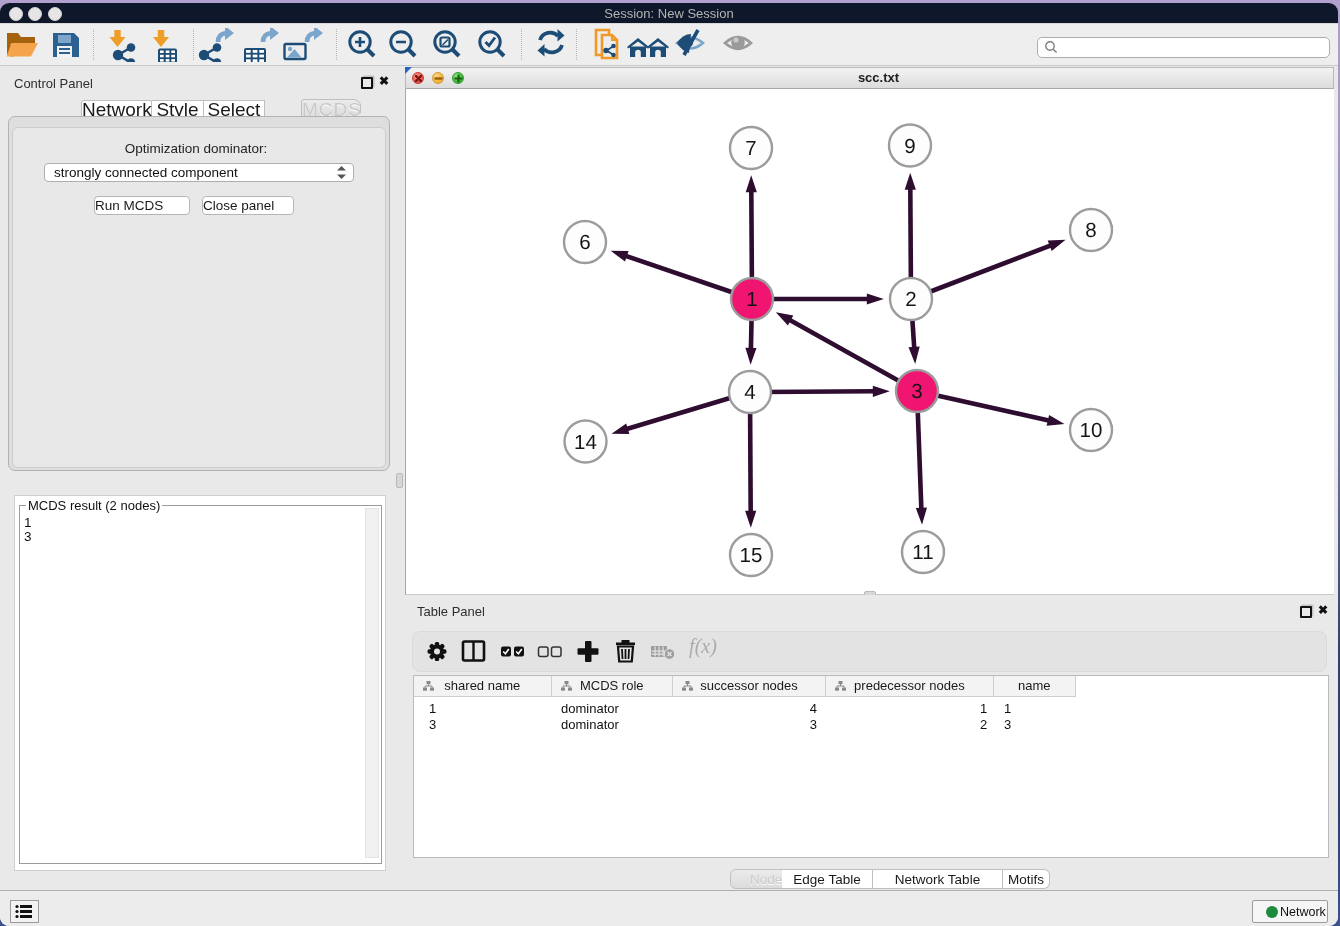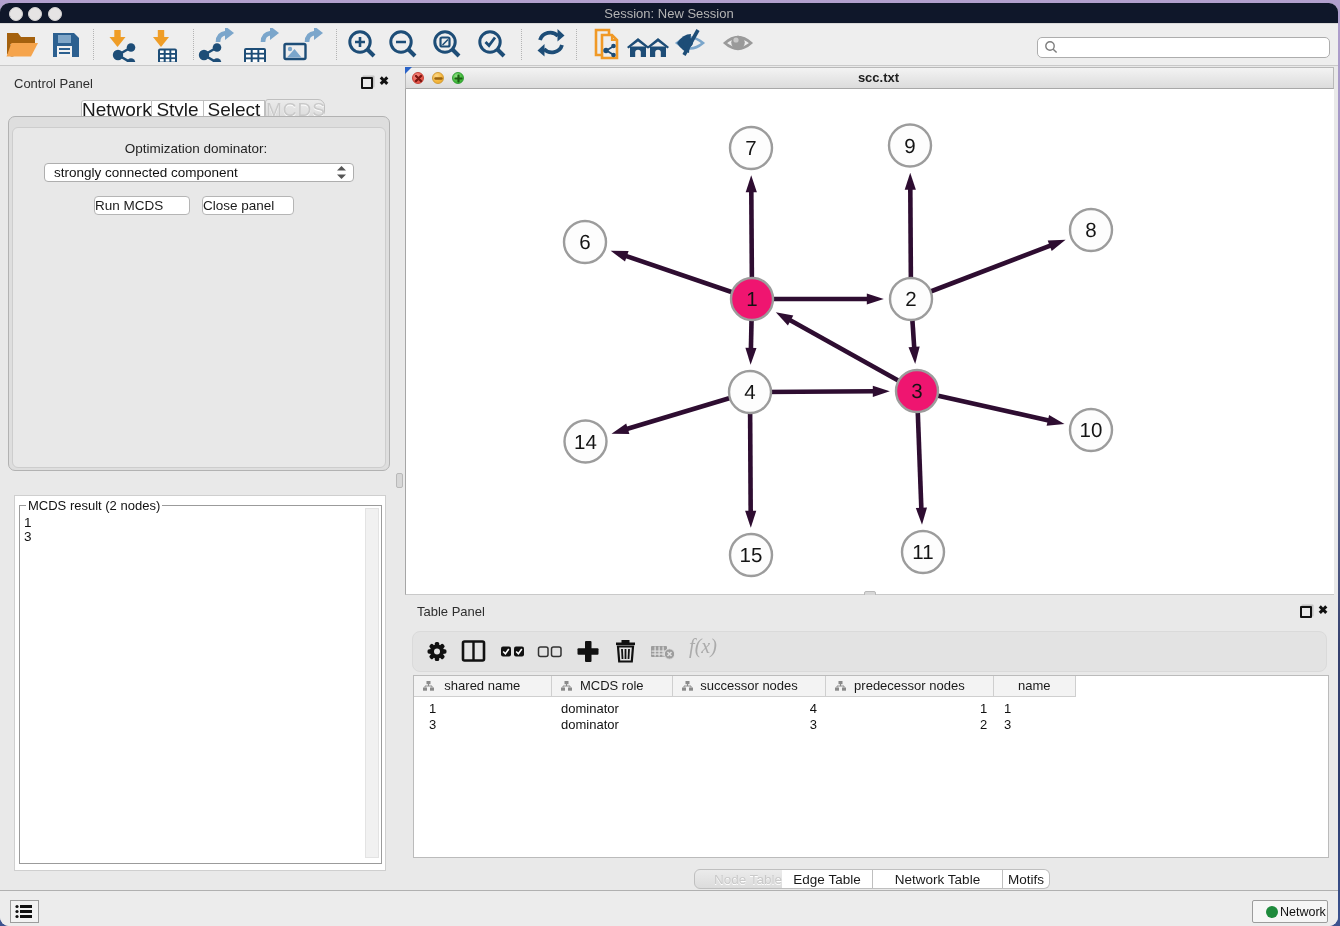--- a/index.html
+++ b/index.html
@@ -13,21 +13,21 @@
 
 #toolbar{position:absolute;left:0;top:21px;width:100%;height:41px;background:#eeeeee;border-bottom:1px solid #c9c9c9;}
 .tsep{position:absolute;top:5px;height:31px;width:0;border-left:1px dotted #b4b4b4;}
 .ticon{position:absolute;top:0;}
 
 #cpanel{position:absolute;left:0;top:63px;width:392px;height:827px;background:#e9e9e9;}
 .phead{font-size:13px;color:#2e2e2e;}
 .flicon{position:absolute;width:8px;height:8px;border:2px solid #111;border-radius:1px;box-shadow:1.5px -1.5px 0 #c2c2c2;}
 .xicon{position:absolute;font-size:12px;color:#111;font-weight:bold;}
 .tab{position:absolute;top:0;height:17px;background:#ffffff;border:1px solid #bfbfbf;border-left:none;font-size:19px;color:#1a1a1a;text-align:center;line-height:17px;box-sizing:border-box;}
-.seltab{background:linear-gradient(#ebebeb,#dcdcdc);color:#c9c9c9;text-shadow:0 1px 0 #fff;}
+.seltab{background:linear-gradient(#ebebeb,#dcdcdc);color:#c9c9c9;text-shadow:0 1px 0 #fff;margin-left:36px;}
 #tabpanel{position:absolute;left:8px;top:50px;width:382px;height:355px;background:#dedede;border:1px solid #b2b2b2;border-radius:7px;box-sizing:border-box;}
 #tabinner{position:absolute;left:3px;top:10px;width:374px;height:341px;background:#e8e8e8;border:1px solid #cdcdcd;border-radius:6px;box-sizing:border-box;}
 .btn{position:absolute;background:#ffffff;border:1px solid #b5b5b5;border-radius:4px;font-size:13.5px;color:#1a1a1a;text-align:left;box-sizing:border-box;}
 #whitepane{position:absolute;left:14px;top:429px;width:372px;height:376px;background:#fff;border:1px solid #cfcfcf;box-sizing:border-box;}
 #fieldset{position:absolute;left:4px;top:9px;width:361px;height:357px;border:1px solid #9b9b9b;}
 #fslegend{position:absolute;left:6px;top:-8px;background:#fff;padding:0 2px;font-size:13px;color:#111;}
 #fsscroll{position:absolute;right:6px;top:12px;width:14px;height:350px;background:#f1f1f1;border:1px solid #e3e3e3;box-sizing:border-box;}
 
 #netwin{position:absolute;left:405px;top:64px;width:929px;height:664px;}
 #nettitle{position:absolute;left:0;top:0;width:100%;height:22px;background:linear-gradient(#f3f3f3,#dcdcdc);border:1px solid #b9b9b9;border-bottom:1px solid #a8a8a8;box-sizing:border-box;}

